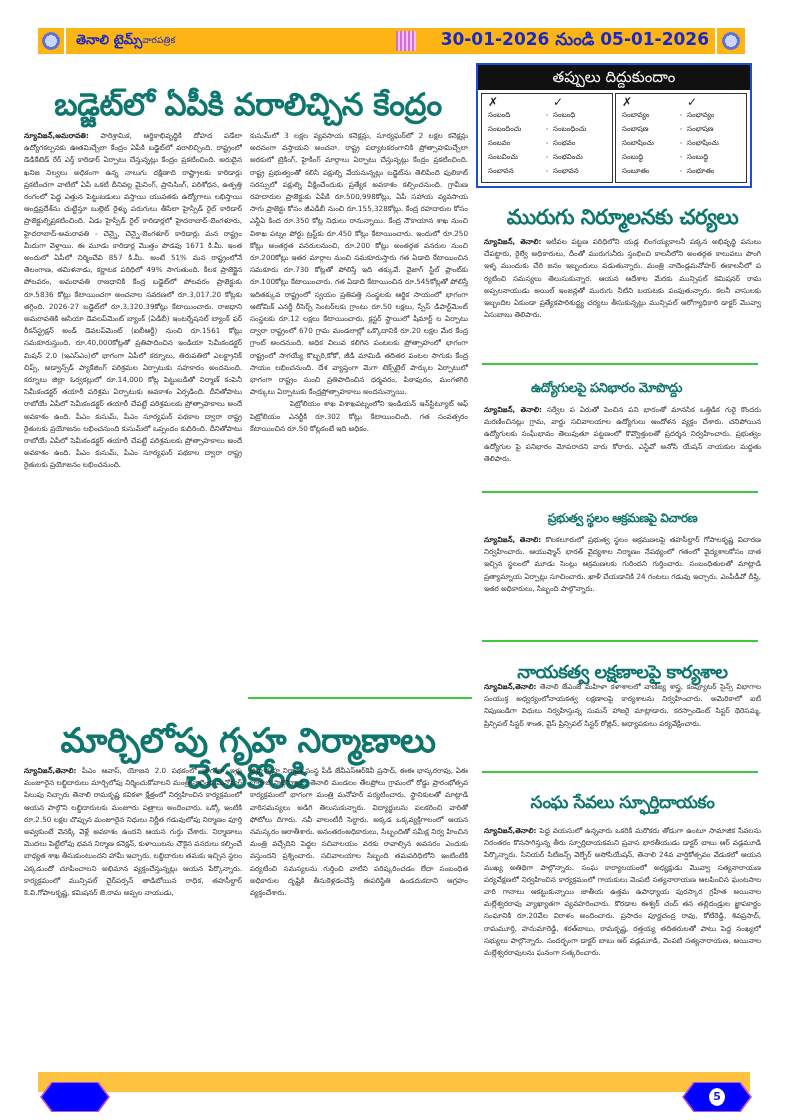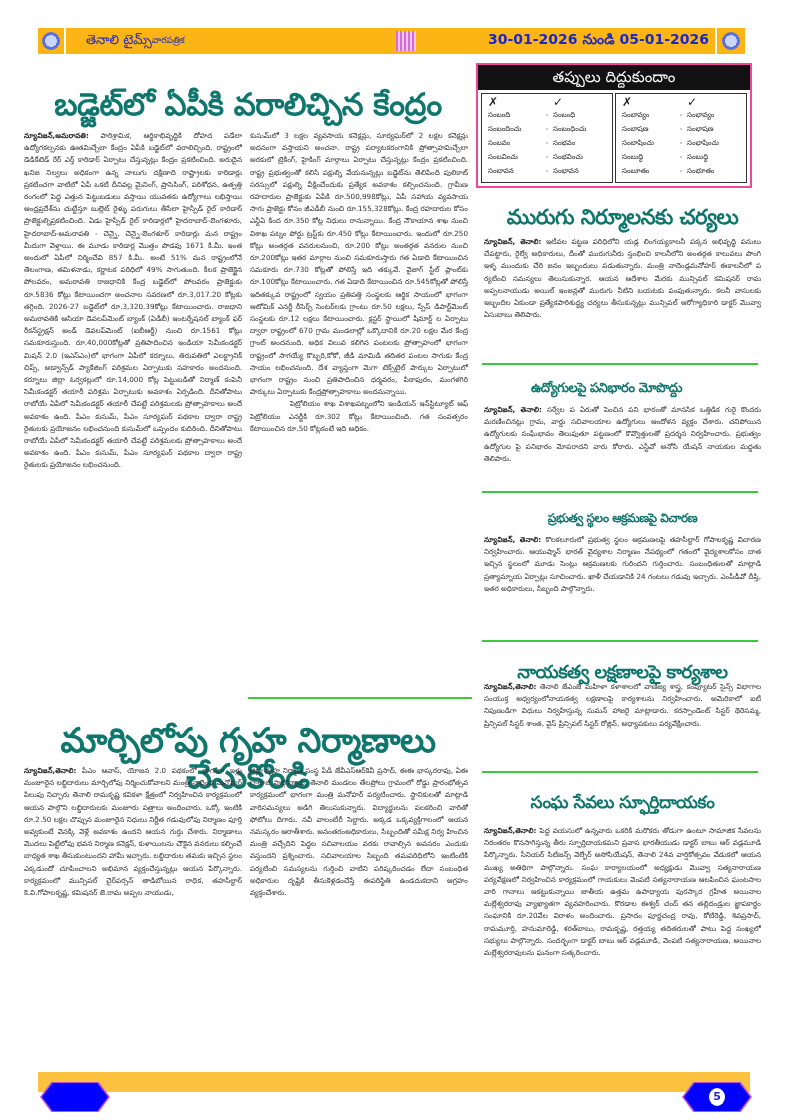--- a/index.html
+++ b/index.html
@@ -1,28 +1,28 @@
 <!DOCTYPE html>
 <html><head>
 <meta charset="utf-8">
 <style>
   * { box-sizing: border-box; margin: 0; padding: 0; }
   body { width: 788px; height: 1120px; background: #ffffff; position: relative; font-family: "DejaVu Sans", sans-serif; color: #222; overflow: hidden; }
   .header { position: absolute; left: 38px; top: 28px; width: 707px; height: 26px; background: #fdb515; display: flex; align-items: center; }
   .logo { width: 28px; height: 26px; display: flex; align-items: center; justify-content: center; border-right: 2px solid #fff; }
   .logo-circle { width: 18px; height: 18px; border-radius: 50%; background: radial-gradient(circle, #cbd6ff 0 45%, #5a6fe0 46% 70%, #d35a2a 71%); }
-  .brand { font-weight: normal; color: #1a28c8; font-size: 13px; margin-left: 20px; }
+  .brand { font-weight: bold; color: #1a28c8; font-size: 13px; margin-left: 10px; }
   .brand-sub { color: #1a28c8; font-size: 9px; margin-left: 0; text-align: center; }
   .mid-deco { position: absolute; left: 358px; width: 20px; height: 20px; background: repeating-linear-gradient(90deg, #d06fd0 0 2px, #f3c0f0 2px 4px); }
-  .date { position: absolute; right: 36px; font-weight: bold; color: #1a28c8; font-size: 14px; }
+  .date { position: absolute; right: 36px; font-weight: bold; color: #1a28c8; font-size: 17px; }
   .logo-r { position: absolute; right: 0; width: 30px; height: 26px; display: flex; align-items: center; justify-content: center; border-left: 2px solid #fff; }
   .title-big { position: absolute; font-family: "DejaVu Serif", serif; font-weight: bold; color: #0f766e; text-align: center; letter-spacing: -0.5px; }
   .body-text { position: absolute; font-size: 7.2px; line-height: 12.2px; text-align: justify; color: #333; }
   .body-text b { color: #222; }
-  .errbox { position: absolute; left: 476px; top: 63px; width: 276px; height: 125px; border: 2px solid #ec4899; background: #fff; }
+  .errbox { position: absolute; left: 476px; top: 63px; width: 276px; height: 125px; border: 2px solid #1d4ed8; background: #fff; }
   .errbox-title { background: #111; color: #fff; text-align: center; font-size: 15px; height: 25px; line-height: 25px; }
   .errbox-cols { display: flex; padding: 2px; height: 96px; }
   .errcol { flex: 1; border: 1px solid #333; margin: 1px; padding: 2px 6px; font-size: 7px; }
   .errrow { display: flex; justify-content: space-between; line-height: 14px; }
   .errrow span { flex: 1; }
   .errrow .dash { flex: 0 0 12px; text-align: center; }
   .errhead { display: flex; font-weight: bold; font-size: 12px; line-height: 12px; }
   .errhead span { flex: 1; }
   .green-sep { position: absolute; height: 2px; background: #3dc83d; }
   .footer { position: absolute; left: 38px; top: 1072px; width: 712px; height: 20px; background: #fdc340; }

